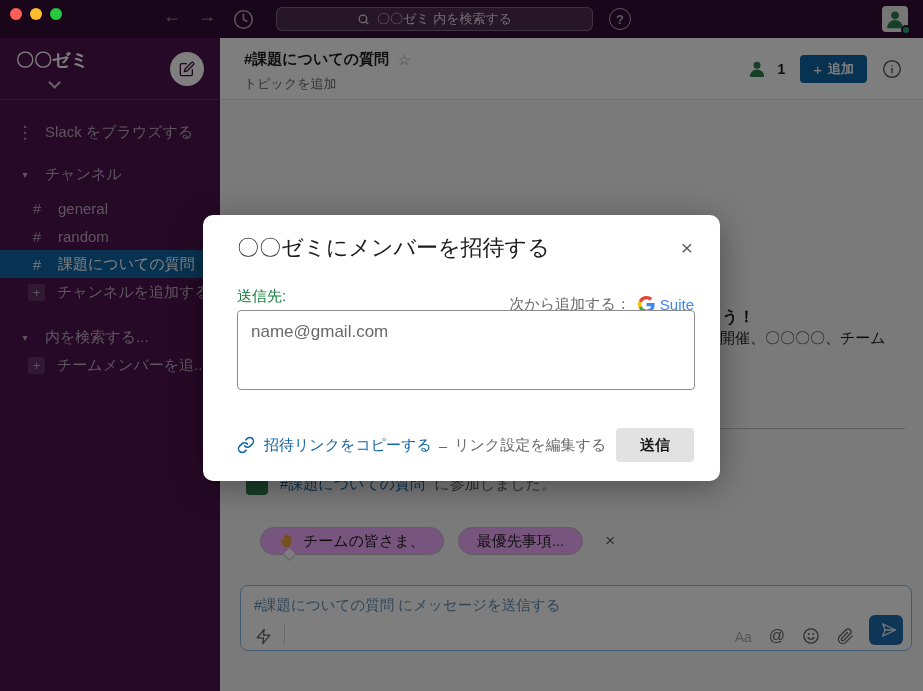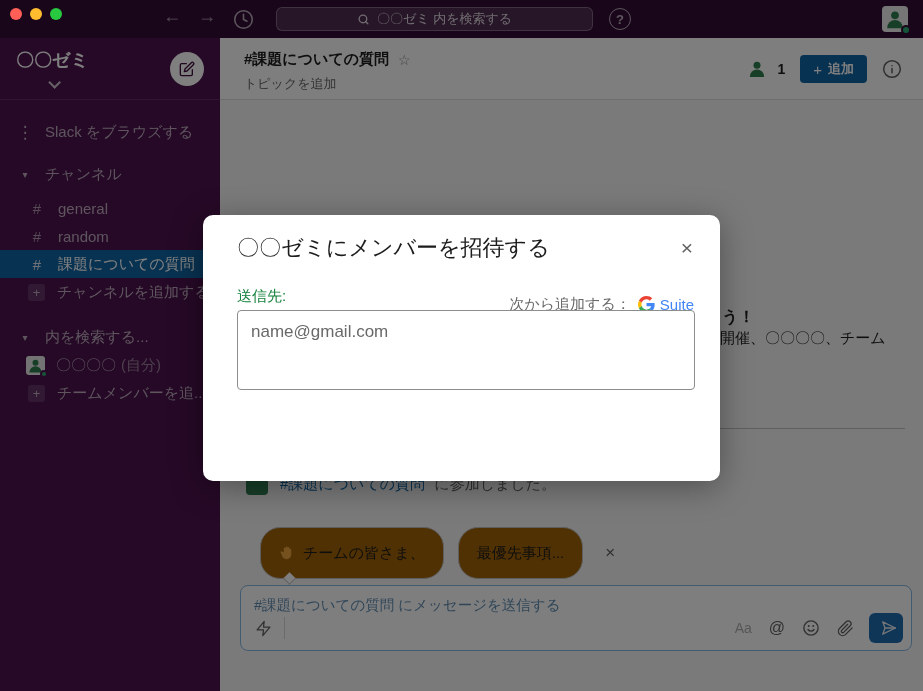--- a/index.html
+++ b/index.html
@@ -62,30 +62,30 @@
   .frag2 { position:absolute; left:500px; top:291px; font-size:15px; color:#1D1C1D; white-space:nowrap; }
   .conv-divider { position:absolute; left:24px; right:18px; top:390px; height:1px; background:rgba(0,0,0,0.22); }
 
   .joined-row { position:absolute; left:26px; top:435px; display:flex; align-items:flex-start; gap:12px; }
   .joined-avatar { position:relative; width:22px; height:22px; border-radius:4px; background:#2E7D4F; flex:none; }
   .joined-text { font-size:15px; padding-top:2px; }
   .joined-link { color:#1264A3; cursor:pointer; }
   .joined-suffix { color:#616061; margin-left:5px; }
 
   .pills { position:absolute; left:40px; top:489px; display:flex; align-items:center; gap:14px; }
-  .pill { position:relative; height:52px; border:1px solid #BDBDBD; border-radius:20px; background:#a16207;
+  .pill { position:relative; height:28px; border:1px solid #BDBDBD; border-radius:20px; background:#f0abfc;
     display:flex; align-items:center; gap:8px; padding:0 18px; font-size:15px; color:#1D1C1D; cursor:pointer; }
   .pill-tail { position:absolute; left:24px; bottom:-5px; width:9px; height:9px; background:#FFFFFF;
     border-right:1px solid #BDBDBD; border-bottom:1px solid #BDBDBD; transform:rotate(45deg); }
   .pill-close { font-size:17px; color:#616061; margin-left:8px; cursor:pointer; }
 
   .composer { position:absolute; left:20px; right:11px; top:547px; height:66px; background:#FDFDFD;
     border:1.5px solid #84B7E2; border-radius:8px; }
   .composer-ph { position:absolute; left:13px; top:10px; font-size:14.5px; color:#608CB0; }
-  .composer-bar { position:absolute; left:10px; right:8px; bottom:5px; height:34px; display:flex; align-items:center; }
+  .composer-bar { position:absolute; left:10px; right:8px; bottom:5px; height:34px; display:flex; align-items:flex-end; }
   .vdiv { width:1px; height:22px; background:rgba(0,0,0,0.15); margin:0 12px; }
   .cb-spacer { flex:1; }
   .cb-icon { color:#616061; display:flex; align-items:center; justify-content:center; margin-left:17px; cursor:pointer; }
   .cb-format { font-size:14px; color:#616061; opacity:0.5; letter-spacing:0; }
   .cb-mention { font-size:16px; }
   .send-btn { width:34px; height:30px; margin-left:15px; background:#1E6BAE; border:none; border-radius:6px;
     display:flex; align-items:center; justify-content:center; cursor:pointer; }
 
   
   .dim { position:absolute; inset:0; background:rgba(0,0,0,0.5); z-index:50; }
@@ -181,31 +181,20 @@
         <span>課題についての質問</span>
       </div>
       <div class="srow chan">
         <span class="plusbox">+</span>
         <span>チャンネルを追加する</span>
       </div>
       <div class="srow mt17">
         <span class="lead caret">▾</span>
         <span>内を検索する...</span>
       </div>
-      <div class="srow chan" style="padding-left:26px;">
-        <span class="dm-avatar">
-          <svg width="17" height="17" viewBox="0 0 24 24" fill="#2E7D4F">
-              <circle cx="12" cy="8" r="4.2"></circle>
-              <path d="M3.5 22v-0.5a8.5 8.5 0 0 1 17 0V22z"></path>
-            </svg>
-          <span class="presence"></span>
-        </span>
-        <span>〇〇〇〇</span>
-        <span class="dim-suffix">(自分)</span>
-      </div>
       <div class="srow chan">
         <span class="plusbox">+</span>
         <span>チームメンバーを追...</span>
       </div>
     </div>
   </div>
 
   <div class="main">
     <div class="main-header">
       <div class="mh-title">
@@ -312,15 +301,29 @@
               <path fill="#EA4335" d="M24 9.5c3.54 0 6.71 1.22 9.21 3.6l6.85-6.85C35.9 2.38 30.47 0 24 0 14.62 0 6.51 5.38 2.56 13.22l7.98 6.19C12.43 13.72 17.74 9.5 24 9.5z"></path>
               <path fill="#4285F4" d="M46.98 24.55c0-1.57-.15-3.09-.38-4.55H24v9.02h12.94c-.58 2.96-2.26 5.48-4.78 7.18l7.73 6c4.51-4.18 7.09-10.36 7.09-17.65z"></path>
               <path fill="#FBBC05" d="M10.53 28.59c-.48-1.45-.76-2.99-.76-4.59s.27-3.14.76-4.59l-7.98-6.19C.92 16.46 0 20.12 0 24c0 3.88.92 7.54 2.56 10.78l7.97-6.19z"></path>
               <path fill="#34A853" d="M24 48c6.48 0 11.93-2.13 15.89-5.81l-7.73-6c-2.15 1.45-4.92 2.3-8.16 2.3-6.26 0-11.57-4.22-13.47-9.91l-7.98 6.19C6.51 42.62 14.62 48 24 48z"></path>
             </svg>
         </span>
         <span class="gsuite">Suite</span>
       </span>
     </div>
     <textarea class="email-input" placeholder="name@gmail.com" style=""></textarea>
+    <div class="modal-footer">
+      <span class="copy-link">
+        <span style="display:flex;">
+          <svg width="18" height="18" viewBox="0 0 24 24" fill="none" stroke="#1264A3" stroke-width="2" stroke-linecap="round" stroke-linejoin="round">
+              <path d="M10 13a5 5 0 0 0 7.54.54l3-3a5 5 0 0 0-7.07-7.07l-1.72 1.71"></path>
+              <path d="M14 11a5 5 0 0 0-7.54-.54l-3 3a5 5 0 0 0 7.07 7.07l1.71-1.71"></path>
+            </svg>
+        </span>
+        <span>招待リンクをコピーする</span>
+      </span>
+      <span class="sep">–</span>
+      <span class="edit-link">リンク設定を編集する</span>
+      <button class="send-submit">送信</button>
+    </div>
   </div>
 
 </div>
 
 </body></html>

